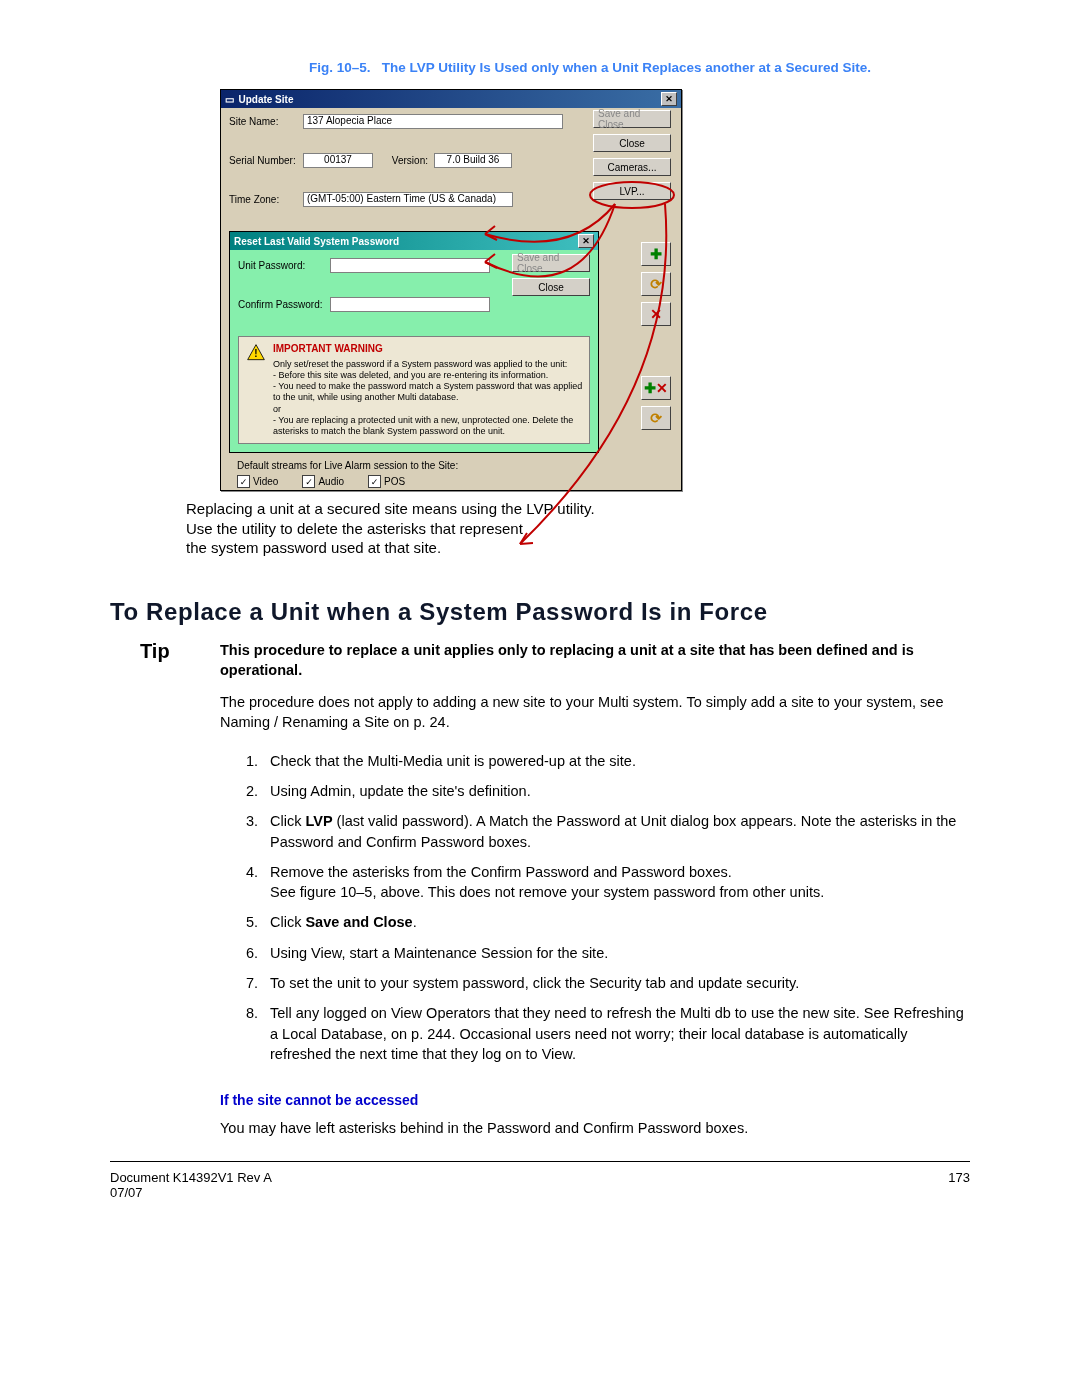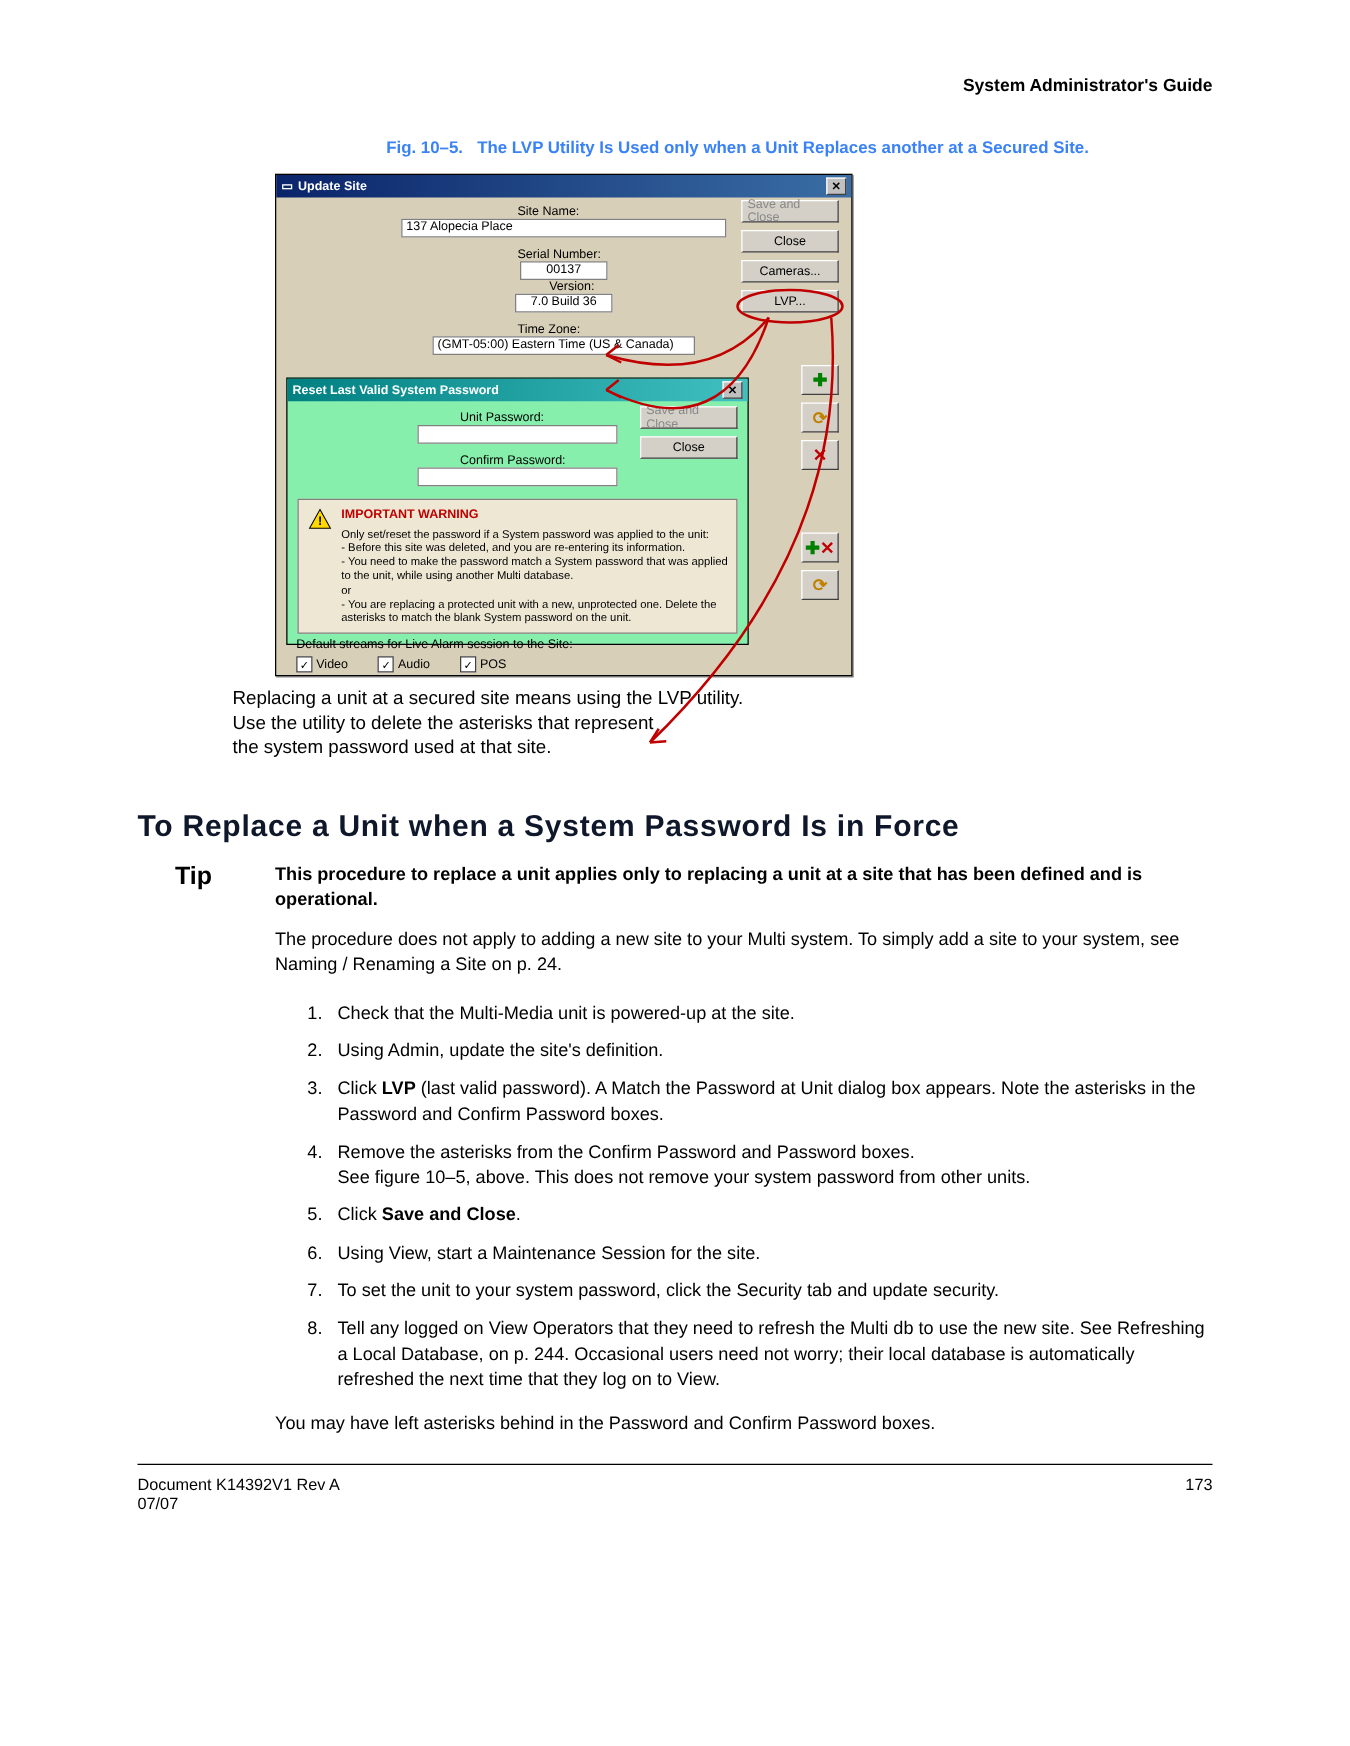--- a/index.html
+++ b/index.html
@@ -71,22 +71,21 @@
   font-size: 9px;
   color: #000;
   font-weight: bold;
 }
 .win-body {
   padding: 6px 8px 8px 8px;
 }
 .row {
   display: flex;
   align-items: center;
-  margin-bottom: 8px;
-  flex-direction: column;
+  margin-bottom: 24px;
 }
 .lbl {
   width: 74px;
   font-size: 10px;
 }
 .txt-input {
   background: #fff;
   border: 1px solid #808080;
   height: 15px;
   padding: 0 3px;
@@ -269,21 +268,20 @@
   display: flex;
   justify-content: space-between;
   font-size: 13px;
 }
 </style>
 </head>
 <body>
 
 <div class="page">
 
-  <div class="header-right">System Administrator's Guide</div>
 
   <div class="fig-caption">
     <span>Fig. 10–5.</span>&nbsp;&nbsp;&nbsp;<span>The LVP Utility Is Used only when a Unit Replaces another at a Secured Site.</span>
   </div>
 
   <div class="screenshot-wrap">
     <div class="win" style="position:relative; height:400px;">
       <div class="titlebar">
         <div class="tb-left">
           <span>▭</span>
@@ -419,20 +417,21 @@
     <li>Check that the Multi-Media unit is powered-up at the site.</li>
     <li>Using Admin, update the site's definition.</li>
     <li><span>Click </span><b>LVP</b><span> (last valid password). A Match the Password at Unit dialog box appears. Note the asterisks in the Password and Confirm Password boxes.</span></li>
     <li><span>Remove the asterisks from the Confirm Password and  Password boxes.</span><br><span>See figure 10–5, above. This does not remove your system password from other units.</span></li>
     <li><span>Click </span><b>Save and Close</b><span>.</span></li>
     <li>Using View, start a Maintenance Session for the site.</li>
     <li>To set the unit to your system password, click the Security tab and update security.</li>
     <li>Tell any logged on View Operators that they need to refresh the Multi db to use the new site. See Refreshing a Local Database, on p. 244. Occasional users need not worry; their local database is automatically refreshed the next time that they log on to View.</li>
   </ol>
 
+  <div class="sub-head">If the site cannot be accessed</div>
   <div class="body-text content-indent">You may have left asterisks behind in the Password and Confirm Password boxes.</div>
 
   <div class="footer-line">
     <div>
       <div>Document K14392V1 Rev A</div>
       <div>07/07</div>
     </div>
     <div>173</div>
   </div>
 

